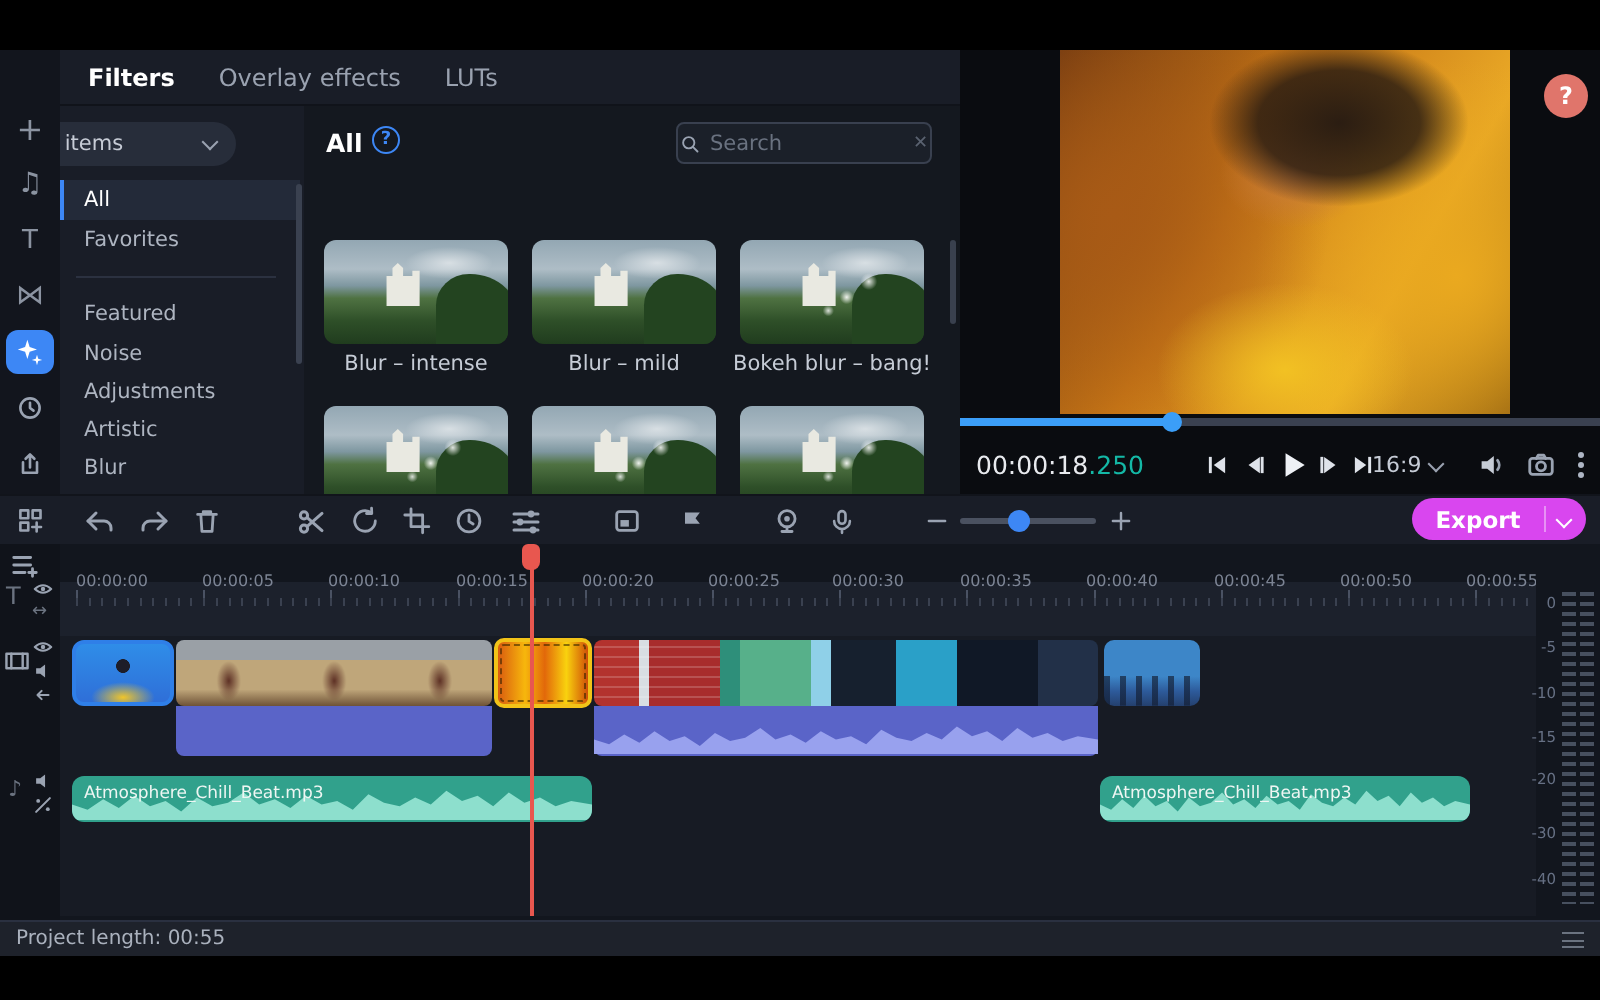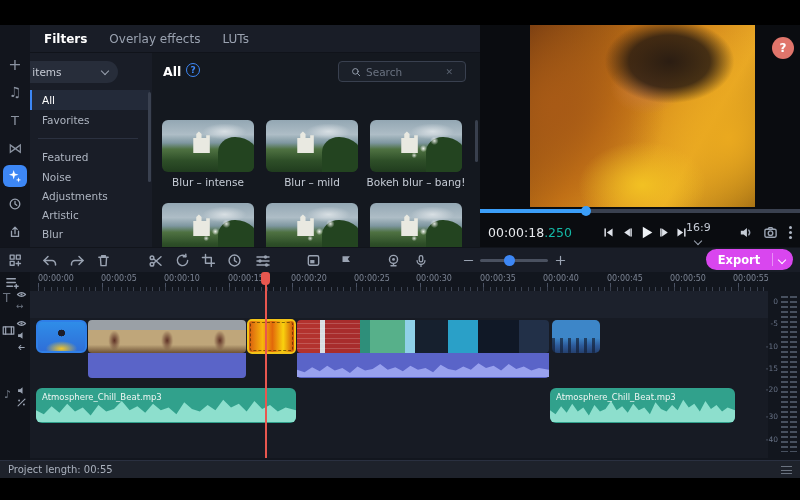--- a/index.html
+++ b/index.html
@@ -29,21 +29,21 @@
   .cat{position:absolute;left:0;width:120px;height:20px;display:flex;align-items:center;padding-left:12px;font-size:10.5px;color:#aeb5c1;}
   .cat.sel{background:#232a39;color:#fff;}
   .cat.sel::before{content:"";position:absolute;left:0;top:0;bottom:0;width:2px;background:#3d87f5;}
   #cat-divider{position:absolute;left:8px;top:110px;width:100px;height:1px;background:#2b3140;}
   #cat-scroll{position:absolute;left:118px;top:62px;width:3px;height:90px;background:#3a4150;border-radius:2px;}
 
   
   #libcontent{position:absolute;top:28px;left:152px;width:328px;height:194px;background:#14181f;}
   #grp-head{position:absolute;left:11px;top:11px;font-size:12.5px;font-weight:bold;color:#fff;}
   #grp-help{position:absolute;left:34px;top:10px;width:14px;height:14px;border:1.5px solid #3d87f5;border-radius:50%;color:#3d87f5;font-size:9px;font-weight:bold;display:flex;align-items:center;justify-content:center;}
-  #search{position:absolute;right:14px;top:8px;width:128px;height:21px;border:1px solid #39404f;border-radius:4px;background:#1b2029;display:flex;align-items:center;padding:0 12px;gap:5px;}
+  #search{position:absolute;right:14px;top:8px;width:128px;height:21px;border:1px solid #39404f;border-radius:4px;background:#1b2029;display:flex;align-items:center;padding:0 1px;gap:5px;}
   #search .ph{font-size:10.5px;color:#6a7280;}
   #search .clear{margin-left:auto;color:#5a6270;font-size:9px;}
   .thumb{position:absolute;width:92px;height:52px;border-radius:6px;overflow:hidden;
     background:
       radial-gradient(ellipse 34% 22% at 68% 22%, rgba(255,255,255,.55), transparent 70%),
       linear-gradient(180deg,#93a7b3 0%,#aebdc6 28%,#7e97a0 44%,#4f7242 56%,#2e4f28 78%,#203c1e 100%);}
   .thumb .castle{position:absolute;left:34%;top:22%;width:18%;height:42%;background:#e9e9e1;
     clip-path:polygon(0 100%,0 30%,18% 30%,18% 12%,34% 0,50% 12%,50% 30%,78% 30%,78% 18%,100% 18%,100% 100%);}
   .thumb .hill{position:absolute;right:-6%;bottom:-8%;width:45%;height:75%;background:#234420;border-radius:40% 60% 0 0;}
   .thumb.bokeh::after{content:"";position:absolute;inset:0;background:
@@ -63,39 +63,39 @@
      radial-gradient(ellipse 60% 80% at 88% 62%, #eaa91f, transparent 75%),
      linear-gradient(120deg,#6e3710,#c87716 40%,#e9a826 72%,#8a5a10);}
   #help-btn{position:absolute;right:6px;top:12px;width:22px;height:22px;border-radius:50%;background:#e0756b;color:#fff;font-size:12px;font-weight:bold;display:flex;align-items:center;justify-content:center;}
   #seekbar{position:absolute;left:0;top:184px;width:320px;height:4px;background:#3a4150;}
   #seek-fill{position:absolute;left:0;top:0;height:4px;width:106px;background:#3b9ef8;}
   #seek-knob{position:absolute;left:101px;top:-3px;width:10px;height:10px;border-radius:50%;background:#3b9ef8;}
   #pv-controls{position:absolute;left:0;top:192px;width:320px;height:30px;display:flex;align-items:center;}
   #timecode{position:absolute;left:8px;font-size:12.5px;color:#e8eaee;}
   #timecode .ms{color:#14b8a6;}
   .tr-btn{position:absolute;display:flex;align-items:center;justify-content:center;}
-  #aspect{position:absolute;left:206px;display:flex;align-items:center;gap:4px;font-size:11px;color:#c6ccd6;flex-direction:column;}
+  #aspect{position:absolute;left:206px;display:flex;align-items:center;gap:4px;font-size:11px;color:#c6ccd6;}
   #kebab{position:absolute;left:309px;top:9px;width:3px;height:3px;border-radius:50%;background:#aeb6c4;box-shadow:0 5px 0 #aeb6c4,0 10px 0 #aeb6c4;}
 
   
   #toolbar{position:absolute;top:222px;left:0;width:800px;height:25px;background:#191d27;border-top:1px solid #11141b;}
   .tb{position:absolute;top:4px;width:17px;height:17px;display:flex;align-items:center;justify-content:center;}
   #zoom-track{position:absolute;left:480px;top:11px;width:68px;height:3px;border-radius:2px;background:#4a5160;}
   #zoom-knob{position:absolute;left:504px;top:7px;width:11px;height:11px;border-radius:50%;background:#3d87f5;}
   #export-btn{position:absolute;left:706px;top:1px;width:87px;height:21px;border-radius:12px;background:#d946ef;color:#fff;display:flex;align-items:center;}
   #export-btn .lbl{flex:1;text-align:center;font-size:11.5px;font-weight:bold;}
   #export-btn .div{width:1px;height:13px;background:rgba(255,255,255,.4);}
   #export-btn .chev{border-color:#fff;margin:0 8px 0 6px;}
 
   
   #timeline{position:absolute;top:247px;left:0;width:800px;height:188px;background:#12161e;}
   #tl-rail{position:absolute;left:0;top:0;width:30px;height:188px;background:#10131a;}
   #tl-strip{position:absolute;left:30px;right:32px;top:19px;bottom:2px;background:#171b24;}
   #title-strip{position:absolute;left:30px;right:32px;top:19px;height:27px;background:#1c212c;}
-  #ruler{position:absolute;left:30px;top:0;width:740px;height:19px;
+  #ruler{position:absolute;left:30px;top:12px;width:740px;height:19px;
      background-image:
        repeating-linear-gradient(90deg,#3a4150 0 1px,transparent 1px 6.36px),
        repeating-linear-gradient(90deg,#4a5263 0 1px,transparent 1px 63.6px);
      background-size:732px 4px,732px 8px;
      background-position:8px bottom,8px bottom;background-repeat:no-repeat;}
   .rl{position:absolute;top:2px;font-size:8px;color:#7c8494;}
   #playhead-line{position:absolute;left:265px;top:0;width:1.5px;height:186px;background:#e8574f;z-index:9;}
   #playhead-cap{position:absolute;left:261px;top:0;width:9px;height:13px;background:#e8574f;border-radius:3px 3px 4px 4px;z-index:9;}
 
   .track-ic{position:absolute;display:flex;align-items:center;justify-content:center;color:#6b7380;}
@@ -113,21 +113,21 @@
      linear-gradient(90deg,#d95b10,#f7b70c 30%,#e2680a 52%,#f9d20e 76%,#cf4e08);}
   #clip4{left:297px;top:48px;width:252px;height:33px;background:
      repeating-linear-gradient(0deg, transparent 0 4px, rgba(255,255,255,.18) 4px 5px) 0 0/25% 100% no-repeat,
      linear-gradient(90deg,#b3322e 0 9%,#d8dee2 9% 11%,#a82c2c 11% 25%,#2e8f7a 25% 29%,#57b08a 29% 43%,#8fd0e8 43% 47%,#16202e 47% 60%,#2aa0c8 60% 72%,#101826 72% 88%,#223048 88% 100%);}
   #clip5{left:552px;top:48px;width:48px;height:33px;border-radius:5px;background:
      repeating-linear-gradient(90deg, rgba(18,28,48,.65) 0 3px, transparent 3px 8px) 0 100%/100% 45% no-repeat,
      linear-gradient(180deg,#3d86c8 0 55%,#2d5a9a 78%,#24406e 100%);}
   .linked{position:absolute;top:81px;height:25px;background:#5a64c8;border-radius:0 0 4px 4px;}
   #linked-a{left:88px;width:158px;}
   #linked-b{left:297px;width:252px;}
-  .aclip{position:absolute;top:116px;height:35px;background:#31a18c;border-radius:6px;overflow:hidden;}
+  .aclip{position:absolute;top:116px;height:23px;background:#31a18c;border-radius:6px;overflow:hidden;}
   #aclip1{left:36px;width:260px;}
   #aclip2{left:550px;width:185px;}
   .aclip .lbl{position:absolute;left:6px;top:4px;font-size:8.5px;color:#eef6f3;white-space:nowrap;z-index:2;}
   .wave{position:absolute;left:0;right:0;bottom:1px;height:75%;background:#8ddfcd;
     clip-path:polygon(0% 100%,0% 55%,3% 70%,6% 40%,9% 65%,12% 30%,15% 60%,18% 45%,21% 75%,24% 35%,27% 60%,30% 50%,33% 20%,36% 55%,39% 40%,42% 65%,45% 30%,48% 55%,51% 45%,54% 70%,57% 25%,60% 50%,63% 60%,66% 35%,69% 55%,72% 15%,75% 45%,78% 30%,81% 60%,84% 20%,87% 50%,90% 35%,93% 60%,96% 45%,100% 55%,100% 100%);}
   .linked .wave{background:#98a1ee;height:65%;}
 
   
   #meter{position:absolute;right:0;top:0;width:32px;height:186px;background:#12161e;}
   .mcol{position:absolute;top:24px;bottom:6px;width:7px;background:repeating-linear-gradient(180deg,#47505f 0 2px,transparent 2px 5px);}

